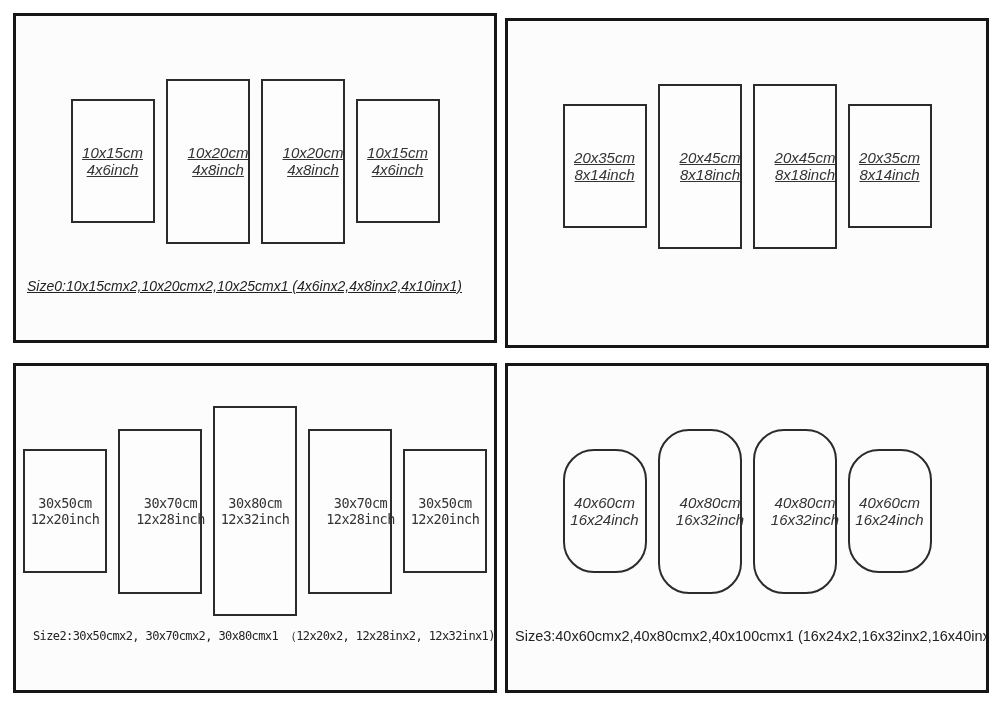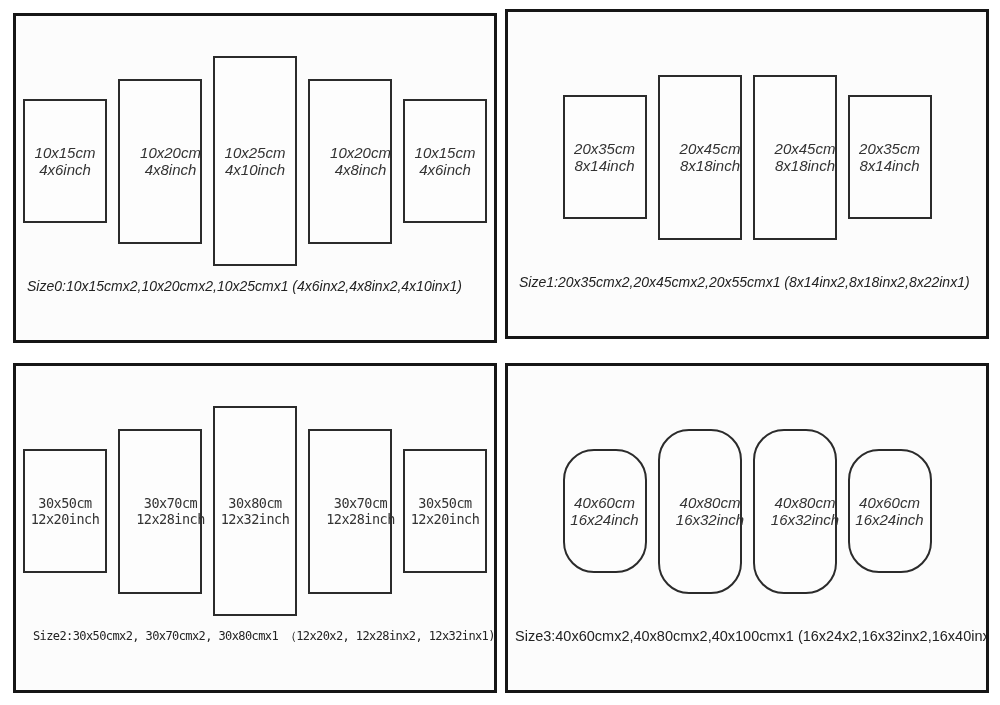--- a/index.html
+++ b/index.html
@@ -15,21 +15,21 @@
 
   .quadrant {
     position: absolute;
     width: 484px;
     height: 330px;
     border: 3px solid #161616;
     background: #fcfcfc;
     overflow: hidden;
   }
   .q-tl { left: 13px;  top: 13px; }
-  .q-tr { left: 505px; top: 9px; }
+  .q-tr { left: 505px; top: 18px; }
   .q-bl { left: 13px;  top: 363px; }
   .q-br { left: 505px; top: 363px; }
 
   .panels {
     height: 262px;
     margin-top: 14px;
     display: flex;
     justify-content: center;
     align-items: center;
     gap: 11px;
@@ -54,22 +54,22 @@
 
   .caption {
     margin-top: -14px;
     line-height: 18px;
     white-space: nowrap;
     color: #222;
     padding-left: 11px;
   }
 
   
-  .q-italic .panel { font: italic 15px "Liberation Sans", sans-serif; }
-  .q-italic .caption { font: italic 14px "Liberation Sans", sans-serif; }
+  .q-italic .panel { font: italic 15px "Liberation Sans", sans-serif; text-decoration: underline; }
+  .q-italic .caption { font: italic 14px "Liberation Sans", sans-serif; text-decoration: underline; }
 
   .q-mono .panel { font: 13.5px "DejaVu Sans Mono", monospace; letter-spacing: -0.5px; }
   .q-mono .caption { font: 12px "DejaVu Sans Mono", monospace; letter-spacing: -0.6px; padding-left: 17px; }
 
   .q-br .panel { font: italic 15px "Liberation Sans", sans-serif; border-radius: 31px; }
   .q-br .caption { font: 14.5px "Liberation Sans", sans-serif; padding-left: 7px; }
 </style>
 </head>
 <body>
 
@@ -77,24 +77,20 @@
 
   <section class="quadrant q-tl q-italic">
     <div class="panels">
       <div class="panel h-side">
         <span>10x15cm</span>
         <span>4x6inch</span>
       </div>
       <div class="panel h-mid">
         <span>10x20cm</span>
         <span>4x8inch</span>
-      </div>
-      <div class="panel h-center">
-        <span>10x25cm</span>
-        <span>4x10inch</span>
       </div>
       <div class="panel h-mid">
         <span>10x20cm</span>
         <span>4x8inch</span>
       </div>
       <div class="panel h-side">
         <span>10x15cm</span>
         <span>4x6inch</span>
       </div>
     </div>
@@ -113,21 +109,20 @@
       </div>
       <div class="panel h-mid">
         <span>20x45cm</span>
         <span>8x18inch</span>
       </div>
       <div class="panel h-side">
         <span>20x35cm</span>
         <span>8x14inch</span>
       </div>
     </div>
-    <div class="caption">Size1:20x35cmx2,20x45cmx2,20x55cmx1 (8x14inx2,8x18inx2,8x22inx1)</div>
   </section>
 
   <section class="quadrant q-bl q-mono">
     <div class="panels">
       <div class="panel h-side">
         <span>30x50cm</span>
         <span>12x20inch</span>
       </div>
       <div class="panel h-mid">
         <span>30x70cm</span>

